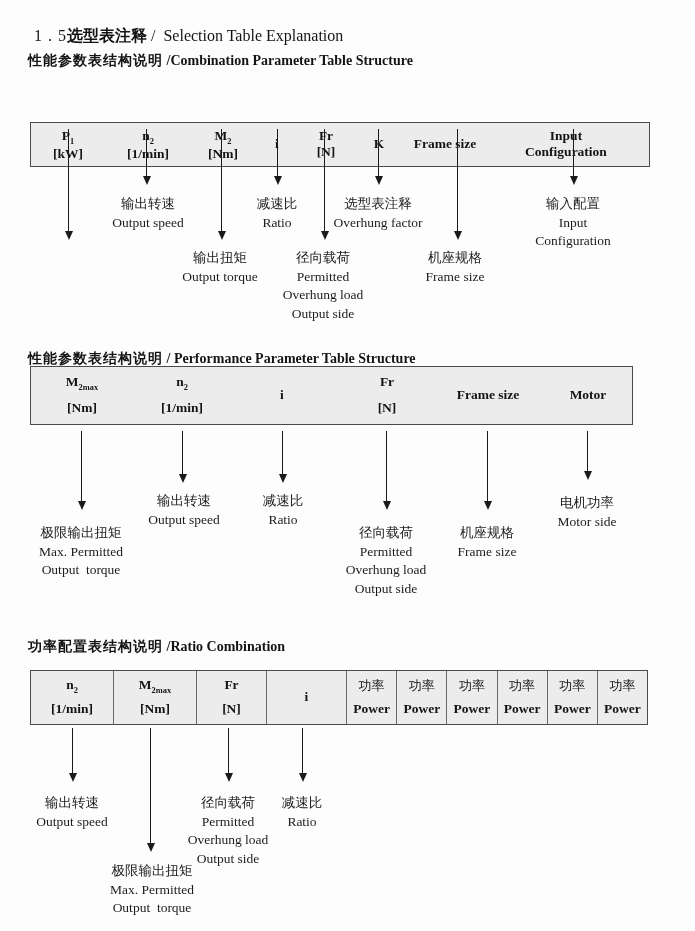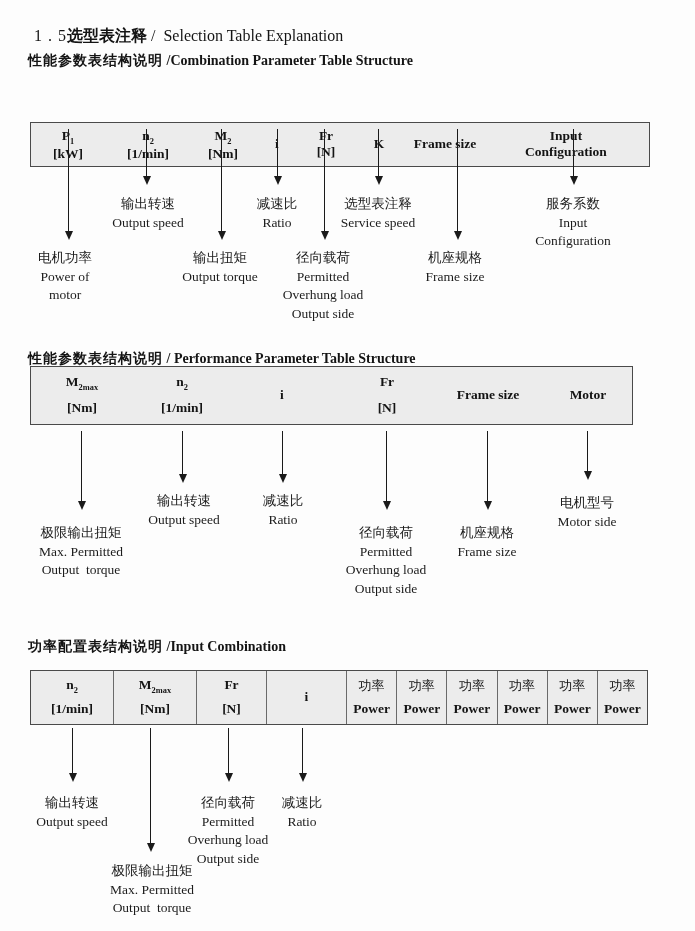--- a/index.html
+++ b/index.html
@@ -110,53 +110,48 @@
 
   <div class="arrow" style="left:68px;top:129px;height:102px;"></div>
   <div class="arrow" style="left:146px;top:129px;height:47px;"></div>
   <div class="arrow" style="left:221px;top:129px;height:102px;"></div>
   <div class="arrow" style="left:277px;top:129px;height:47px;"></div>
   <div class="arrow" style="left:324px;top:129px;height:102px;"></div>
   <div class="arrow" style="left:378px;top:129px;height:47px;"></div>
   <div class="arrow" style="left:457px;top:129px;height:102px;"></div>
   <div class="arrow" style="left:573px;top:129px;height:47px;"></div>
 
-  <div class="lbl" style="left:65px;top:249px;">
-      <div class="line">电机功率</div>
-      <div class="line">Power of</div>
-      <div class="line">motor</div>
-    </div>
   <div class="lbl" style="left:148px;top:195px;">
       <div class="line">输出转速</div>
       <div class="line">Output speed</div>
     </div>
   <div class="lbl" style="left:220px;top:249px;">
       <div class="line">输出扭矩</div>
       <div class="line">Output torque</div>
     </div>
   <div class="lbl" style="left:277px;top:195px;">
       <div class="line">减速比</div>
       <div class="line">Ratio</div>
     </div>
   <div class="lbl" style="left:323px;top:249px;">
       <div class="line">径向载荷</div>
       <div class="line">Permitted</div>
       <div class="line">Overhung load</div>
       <div class="line">Output side</div>
     </div>
   <div class="lbl" style="left:378px;top:195px;">
       <div class="line">选型表注释</div>
-      <div class="line">Service speed</div>
+      <div class="line">Overhung factor</div>
     </div>
   <div class="lbl" style="left:455px;top:249px;">
       <div class="line">机座规格</div>
       <div class="line">Frame size</div>
     </div>
   <div class="lbl" style="left:573px;top:195px;">
-      <div class="line">服务系数</div>
+      <div class="line">输入配置</div>
       <div class="line">Input</div>
       <div class="line">Configuration</div>
     </div>
 
   <div class="sec-heading" style="top:334px;">
     <span class="h-zh">性能参数表结构说明</span><span class="h-en"> / Performance Parameter Table Structure</span>
   </div>
 
   <div class="tablebox" style="top:366px;width:603px;height:59px;">
     <div class="hcell" style="left:51px;padding:7px 0 8px 0;">
@@ -206,26 +201,26 @@
       <div class="line">径向载荷</div>
       <div class="line">Permitted</div>
       <div class="line">Overhung load</div>
       <div class="line">Output side</div>
     </div>
   <div class="lbl" style="left:487px;top:524px;">
       <div class="line">机座规格</div>
       <div class="line">Frame size</div>
     </div>
   <div class="lbl" style="left:587px;top:494px;">
-      <div class="line">电机型号</div>
+      <div class="line">电机功率</div>
       <div class="line">Motor side</div>
     </div>
 
   <div class="sec-heading" style="top:622px;">
-    <span class="h-zh">功率配置表结构说明</span><span class="h-en"> /Input Combination</span>
+    <span class="h-zh">功率配置表结构说明</span><span class="h-en"> /Ratio Combination</span>
   </div>
 
   <div class="tablebox" style="top:670px;width:618px;height:55px;">
     <div class="t3">
       <div class="gcell" style="width:83px;">
         <div class="sym"><span>n</span><sub>2</sub></div>
         <div class="unit">[1/min]</div>
       </div>
       <div class="gcell" style="width:83px;">
         <div class="sym"><span>M</span><sub>2max</sub></div>

